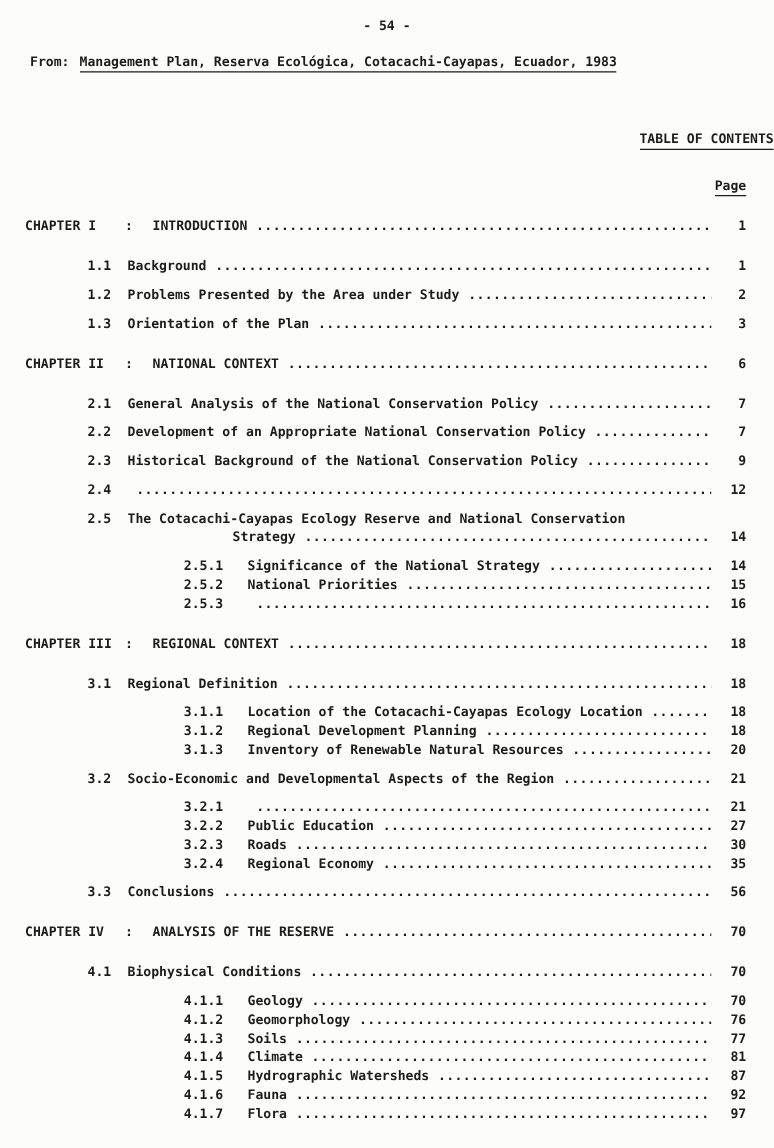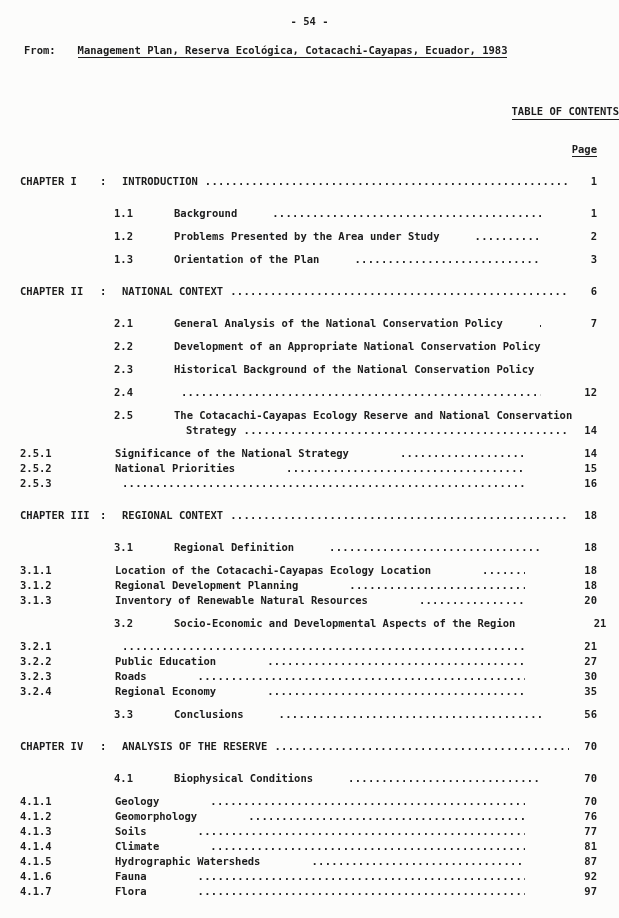--- a/index.html
+++ b/index.html
@@ -5,32 +5,32 @@
   html,body{margin:0;padding:0;}
   body{
     width:619px;height:918px;overflow:hidden;
     background:#fcfcfb;
     font-family:"DejaVu Sans Mono","Liberation Mono",monospace;
     font-size:10.5px;font-weight:700;color:#1c1c1c;
     -webkit-font-smoothing:antialiased;
   }
   .pageno-row{padding-top:14px;text-align:center;line-height:15px;}
   .from-row{margin-top:13px;padding-left:24px;line-height:16px;white-space:nowrap;}
-  .from-title{margin-left:22px;border-bottom:1.5px solid #1c1c1c;padding-bottom:1px;}
+  .from-title{margin-left:8px;border-bottom:1.5px solid #1c1c1c;padding-bottom:1px;}
   .toc-title-row{margin-top:46px;text-align:right;line-height:15px;}
   .toc-title{border-bottom:1.5px solid #1c1c1c;padding-bottom:2px;}
   .page-header-row{margin-top:23px;text-align:right;padding-right:22px;line-height:15px;}
   .page-col-label{border-bottom:1.5px solid #1c1c1c;padding-bottom:1px;}
 
   .toc-list{padding:0 22px 0 20px;}
   .row{display:flex;align-items:baseline;line-height:15px;white-space:nowrap;}
   .row.chapter{margin-top:17px;}
-  .row.section{margin-top:8px;margin-left:94px;gap:28px;}
+  .row.section{margin-top:8px;margin-left:50px;}
   .row.section.gap-lg{margin-top:17px;}
-  .row.subsection{margin-top:0;gap:44px;}
+  .row.subsection{margin-top:0;margin-left:127px;}
   .row.subsection.gap{margin-top:8px;}
   .row.continuation{margin-top:0;margin-left:134px;}
   .c-label{display:inline-block;width:80px;flex:none;}
   .c-colon{display:inline-block;width:22px;flex:none;}
   .c-num{display:inline-block;flex:none;}
   .section .c-num, .continuation .c-num{width:32px;}
   .subsection .c-num{width:51px;}
   .c-title{flex:none;}
   .dots{flex:1 1 auto;overflow:hidden;margin:0 8px 0 7px;letter-spacing:0.3px;}
   .pg{flex:none;min-width:20px;text-align:right;}

